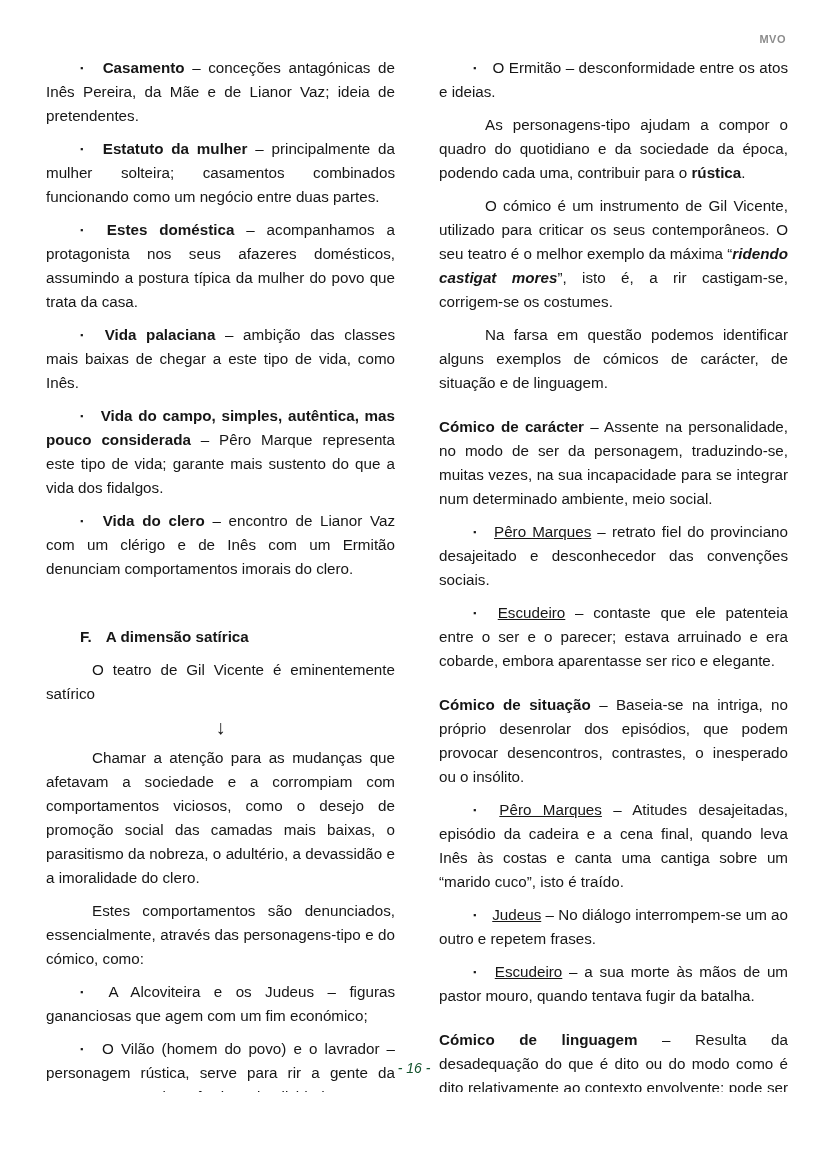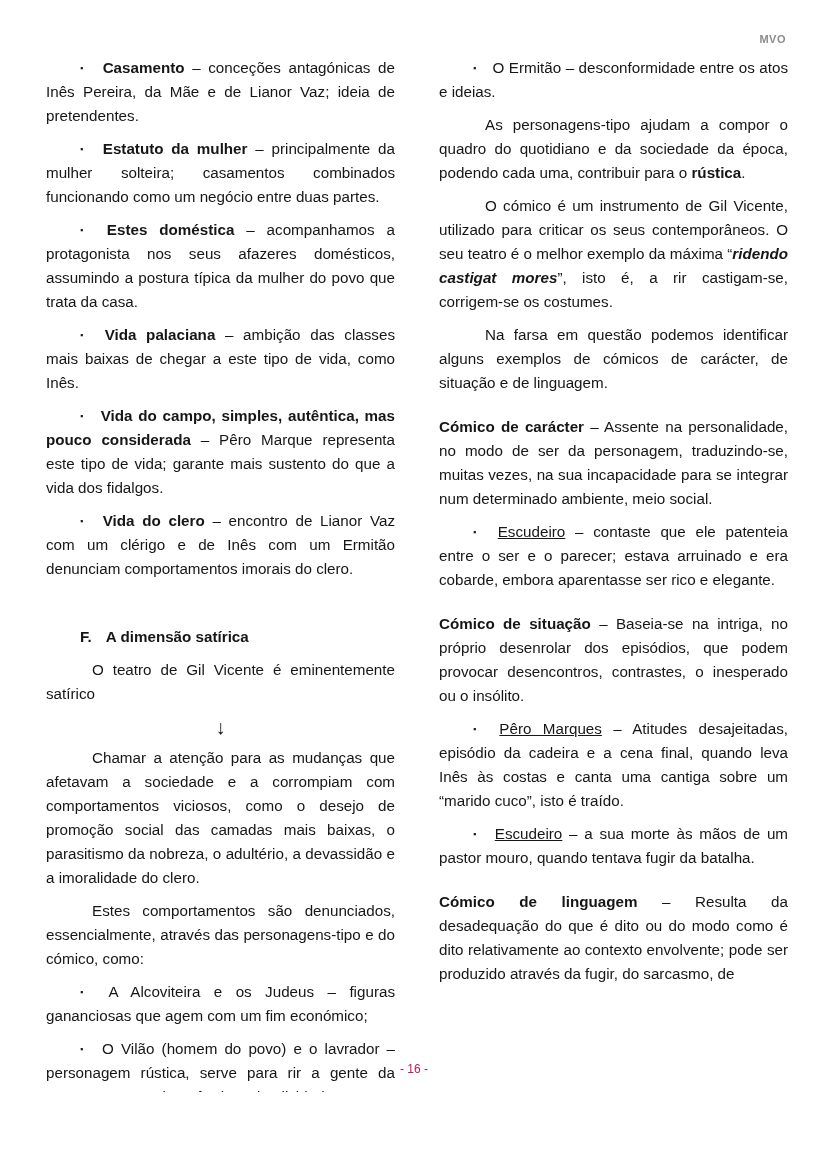--- a/index.html
+++ b/index.html
@@ -23,21 +23,21 @@
   .indent-para{text-indent:46px;}
   .lead-para{margin-top:20px;}
   .heading{font-weight:bold;text-indent:34px;margin-top:44px;text-align:left;}
   .tab{margin-left:14px;}
   .arrow-blk{text-align:center;font-weight:bold;font-size:20px;text-indent:0;margin:2px 0 7px 0;}
   .b{font-weight:bold;}
   .i{font-style:italic;}
   .u{text-decoration:underline;}
   .page-number{
     position:absolute;bottom:16px;left:0;width:100%;
-    text-align:center;font-size:12px;color:#be185d;
+    text-align:center;font-size:14px;color:#14532d;font-style:italic;
   }
 </style>
 </head>
 <body>
 
 <div class="page">
   <div class="watermark">MVO</div>
   <div class="columns">
     <div class="col" id="col-left">
         <p class="blk bullet"><span class="bullet-marker">▪</span><span class="b">Casamento</span><span> – conceções antagónicas de Inês Pereira, da Mãe e de Lianor Vaz; ideia de pretendentes.</span></p>
@@ -54,21 +54,23 @@
         <p class="blk bullet"><span class="bullet-marker">▪</span><span>A Alcoviteira e os Judeus – figuras gananciosas que agem com um fim económico;</span></p>
         <p class="blk bullet"><span class="bullet-marker">▪</span><span>O Vilão (homem do povo) e o lavrador – personagem rústica, serve para rir a gente da corte, com a sua ignorância e simplicidade;</span></p>
         <p class="blk bullet"><span class="bullet-marker">▪</span><span>O Escudeiro – género de parasita, que imita os padrões d nobreza. Não trabalha e passa fome.</span></p>
       </div>
     <div class="col" id="col-right">
         <p class="blk bullet"><span class="bullet-marker">▪</span><span>O Ermitão – desconformidade entre os atos e ideias.</span></p>
         <p class="blk indent-para"><span>As personagens-tipo ajudam a compor o quadro do quotidiano e da sociedade da época, podendo cada uma, contribuir para o </span><span class="b">rústica</span><span>.</span></p>
         <p class="blk indent-para"><span>O cómico é um instrumento de Gil Vicente, utilizado para criticar os seus contemporâneos. O seu teatro é o melhor exemplo da máxima “</span><span class="b i">ridendo castigat mores</span><span>”, isto é, a rir castigam-se, corrigem-se os costumes.</span></p>
         <p class="blk indent-para"><span>Na farsa em questão podemos identificar alguns exemplos de cómicos de carácter, de situação e de linguagem.</span></p>
         <p class="blk lead-para"><span class="b">Cómico de carácter</span><span> – Assente na personalidade, no modo de ser da personagem, traduzindo-se, muitas vezes, na sua incapacidade para se integrar num determinado ambiente, meio social.</span></p>
+        <p class="blk bullet"><span class="bullet-marker">▪</span><span class="u">Pêro Marques</span><span> – retrato fiel do provinciano desajeitado e desconhecedor das convenções sociais.</span></p>
         <p class="blk bullet"><span class="bullet-marker">▪</span><span class="u">Escudeiro</span><span> – contaste que ele patenteia entre o ser e o parecer; estava arruinado e era cobarde, embora aparentasse ser rico e elegante.</span></p>
         <p class="blk lead-para"><span class="b">Cómico de situação</span><span> – Baseia-se na intriga, no próprio desenrolar dos episódios, que podem provocar desencontros, contrastes, o inesperado ou o insólito.</span></p>
         <p class="blk bullet"><span class="bullet-marker">▪</span><span class="u">Pêro Marques</span><span> – Atitudes desajeitadas, episódio da cadeira e a cena final, quando leva Inês às costas e canta uma cantiga sobre um “marido cuco”, isto é traído.</span></p>
+        <p class="blk bullet"><span class="bullet-marker">▪</span><span class="u">Judeus</span><span> – No diálogo interrompem-se um ao outro e repetem frases.</span></p>
         <p class="blk bullet"><span class="bullet-marker">▪</span><span class="u">Escudeiro</span><span> – a sua morte às mãos de um pastor mouro, quando tentava fugir da batalha.</span></p>
         <p class="blk lead-para"><span class="b">Cómico de linguagem</span><span> – Resulta da desadequação do que é dito ou do modo como é dito relativamente ao contexto envolvente; pode ser produzido através da fugir, do sarcasmo, de</span></p>
       </div>
   </div>
   <div class="page-number">- 16 -</div>
 </div>
 
 </body></html>

